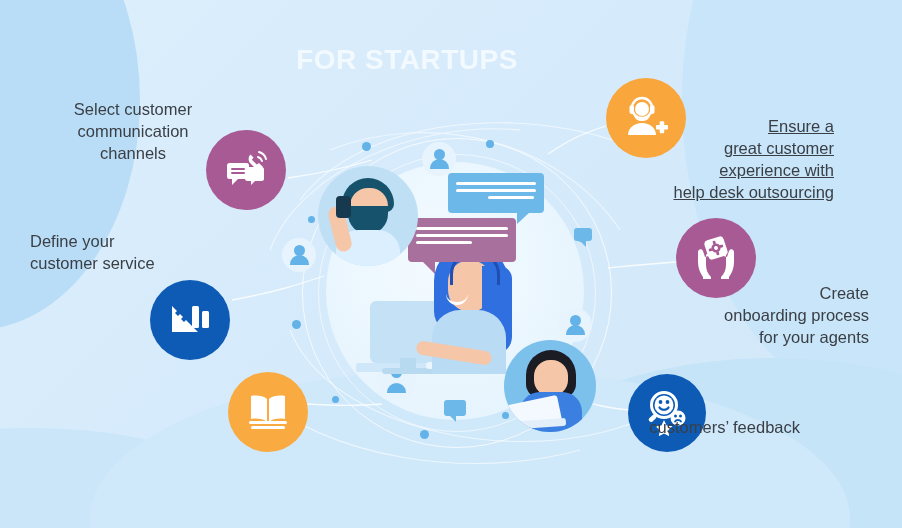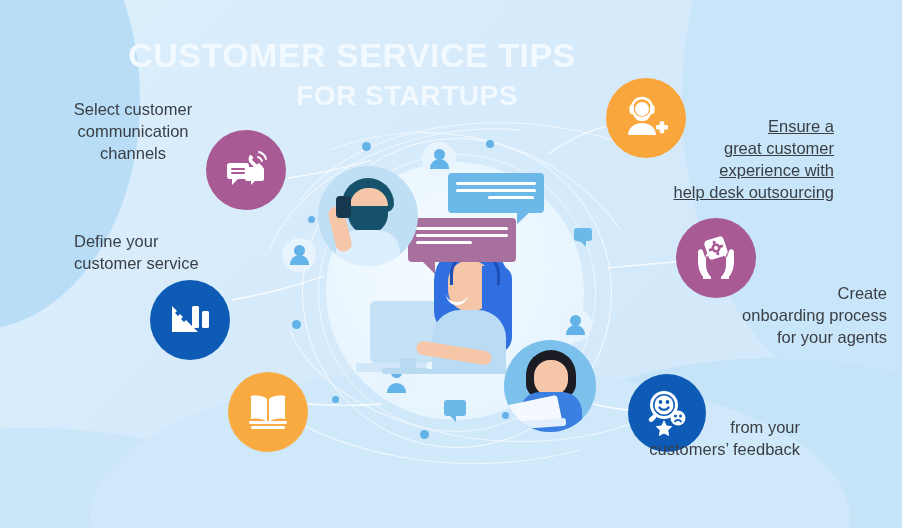--- a/index.html
+++ b/index.html
@@ -104,24 +104,24 @@
   .ic-channels{left:206px;top:130px;width:80px;height:80px;background:#a85a94;}
   .ic-metrics{left:150px;top:280px;width:80px;height:80px;background:#0d5bb5;}
   .ic-knowledge{left:228px;top:372px;width:80px;height:80px;background:#f9ab42;}
   .ic-helpdesk{left:606px;top:78px;width:80px;height:80px;background:#f9a63c;}
   .ic-onboarding{left:676px;top:218px;width:80px;height:80px;background:#a85a94;}
   .ic-feedback{left:628px;top:374px;width:78px;height:78px;background:#0d5bb5;}
 
   
   .label{position:absolute;color:#3a3f45;font-size:16.5px;line-height:1.33;z-index:6;}
   .lbl-channels{left:48px;top:99px;width:170px;text-align:center;}
-  .lbl-metrics{left:30px;top:231px;width:160px;text-align:left;margin-left:44px;}
+  .lbl-metrics{left:30px;top:231px;width:160px;text-align:left;}
   .lbl-knowledge{left:70px;top:438px;width:190px;text-align:left;}
   .lbl-helpdesk{left:614px;top:116px;width:220px;text-align:right;text-decoration:underline;}
-  .lbl-onboarding{left:672px;top:283px;width:215px;text-align:right;}
+  .lbl-onboarding{left:654px;top:283px;width:215px;text-align:right;}
   .lbl-feedback{left:600px;top:417px;width:200px;text-align:right;}
 </style>
 </head>
 <body>
 
 <div id="stage">
 
   <div class="bg-layer">
     <div class="swoosh sw-tl"></div>
     <div class="swoosh sw-tr"></div>
@@ -142,21 +142,20 @@
     <g fill="none" stroke="#ffffff" stroke-width="1.1" opacity="0.6">
       <path d="M300 200 C 360 120, 520 100, 640 150"></path>
       <path d="M290 330 C 330 430, 520 470, 640 420"></path>
       <path d="M330 150 C 430 110, 560 140, 620 230"></path>
       <path d="M270 250 C 300 170, 420 120, 520 130"></path>
       <path d="M250 390 C 330 460, 470 480, 580 450"></path>
     </g>
   </svg>
 
   <div class="title-wrap">
-    <div class="title-l1">CUSTOMER SERVICE TIPS</div>
     <div class="title-l2">FOR STARTUPS</div>
   </div>
 
   <div class="center">
     <div class="ring r1"></div>
     <div class="ring r2"></div>
     <div class="ring r3"></div>
     <div class="inner-disc"></div>
 
     <div class="dot" style="left:66px;top:14px;width:9px;height:9px;"></div>
@@ -329,17 +328,16 @@
       <path d="M15.5 17.5 c1.6 3 7.4 3 9 0" fill="none" stroke="#0d5bb5" stroke-width="2.2" stroke-linecap="round"></path>
       <rect x="4" y="26" width="9" height="4.5" rx="2.2" fill="#ffffff" transform="rotate(-43 8.5 28)"></rect>
       <circle cx="34" cy="28" r="7.5" fill="#ffffff"></circle>
       <circle cx="31.5" cy="26" r="1.5" fill="#0d5bb5"></circle>
       <circle cx="36.5" cy="26" r="1.5" fill="#0d5bb5"></circle>
       <path d="M31 31.5 c1.2-2 4.8-2 6 0" fill="none" stroke="#0d5bb5" stroke-width="1.8" stroke-linecap="round"></path>
       <path d="M20 30 l2.6 5.4 5.9 .8 -4.3 4.1 1 5.9 -5.2-2.8 -5.2 2.8 1-5.9 -4.3-4.1 5.9-.8 z" fill="#ffffff"></path>
     </svg>
   </div>
   <div class="label lbl-feedback">
-    <div>from your</div>
     <div>customers’ feedback</div>
   </div>
 
 </div>
 
 </body></html>

